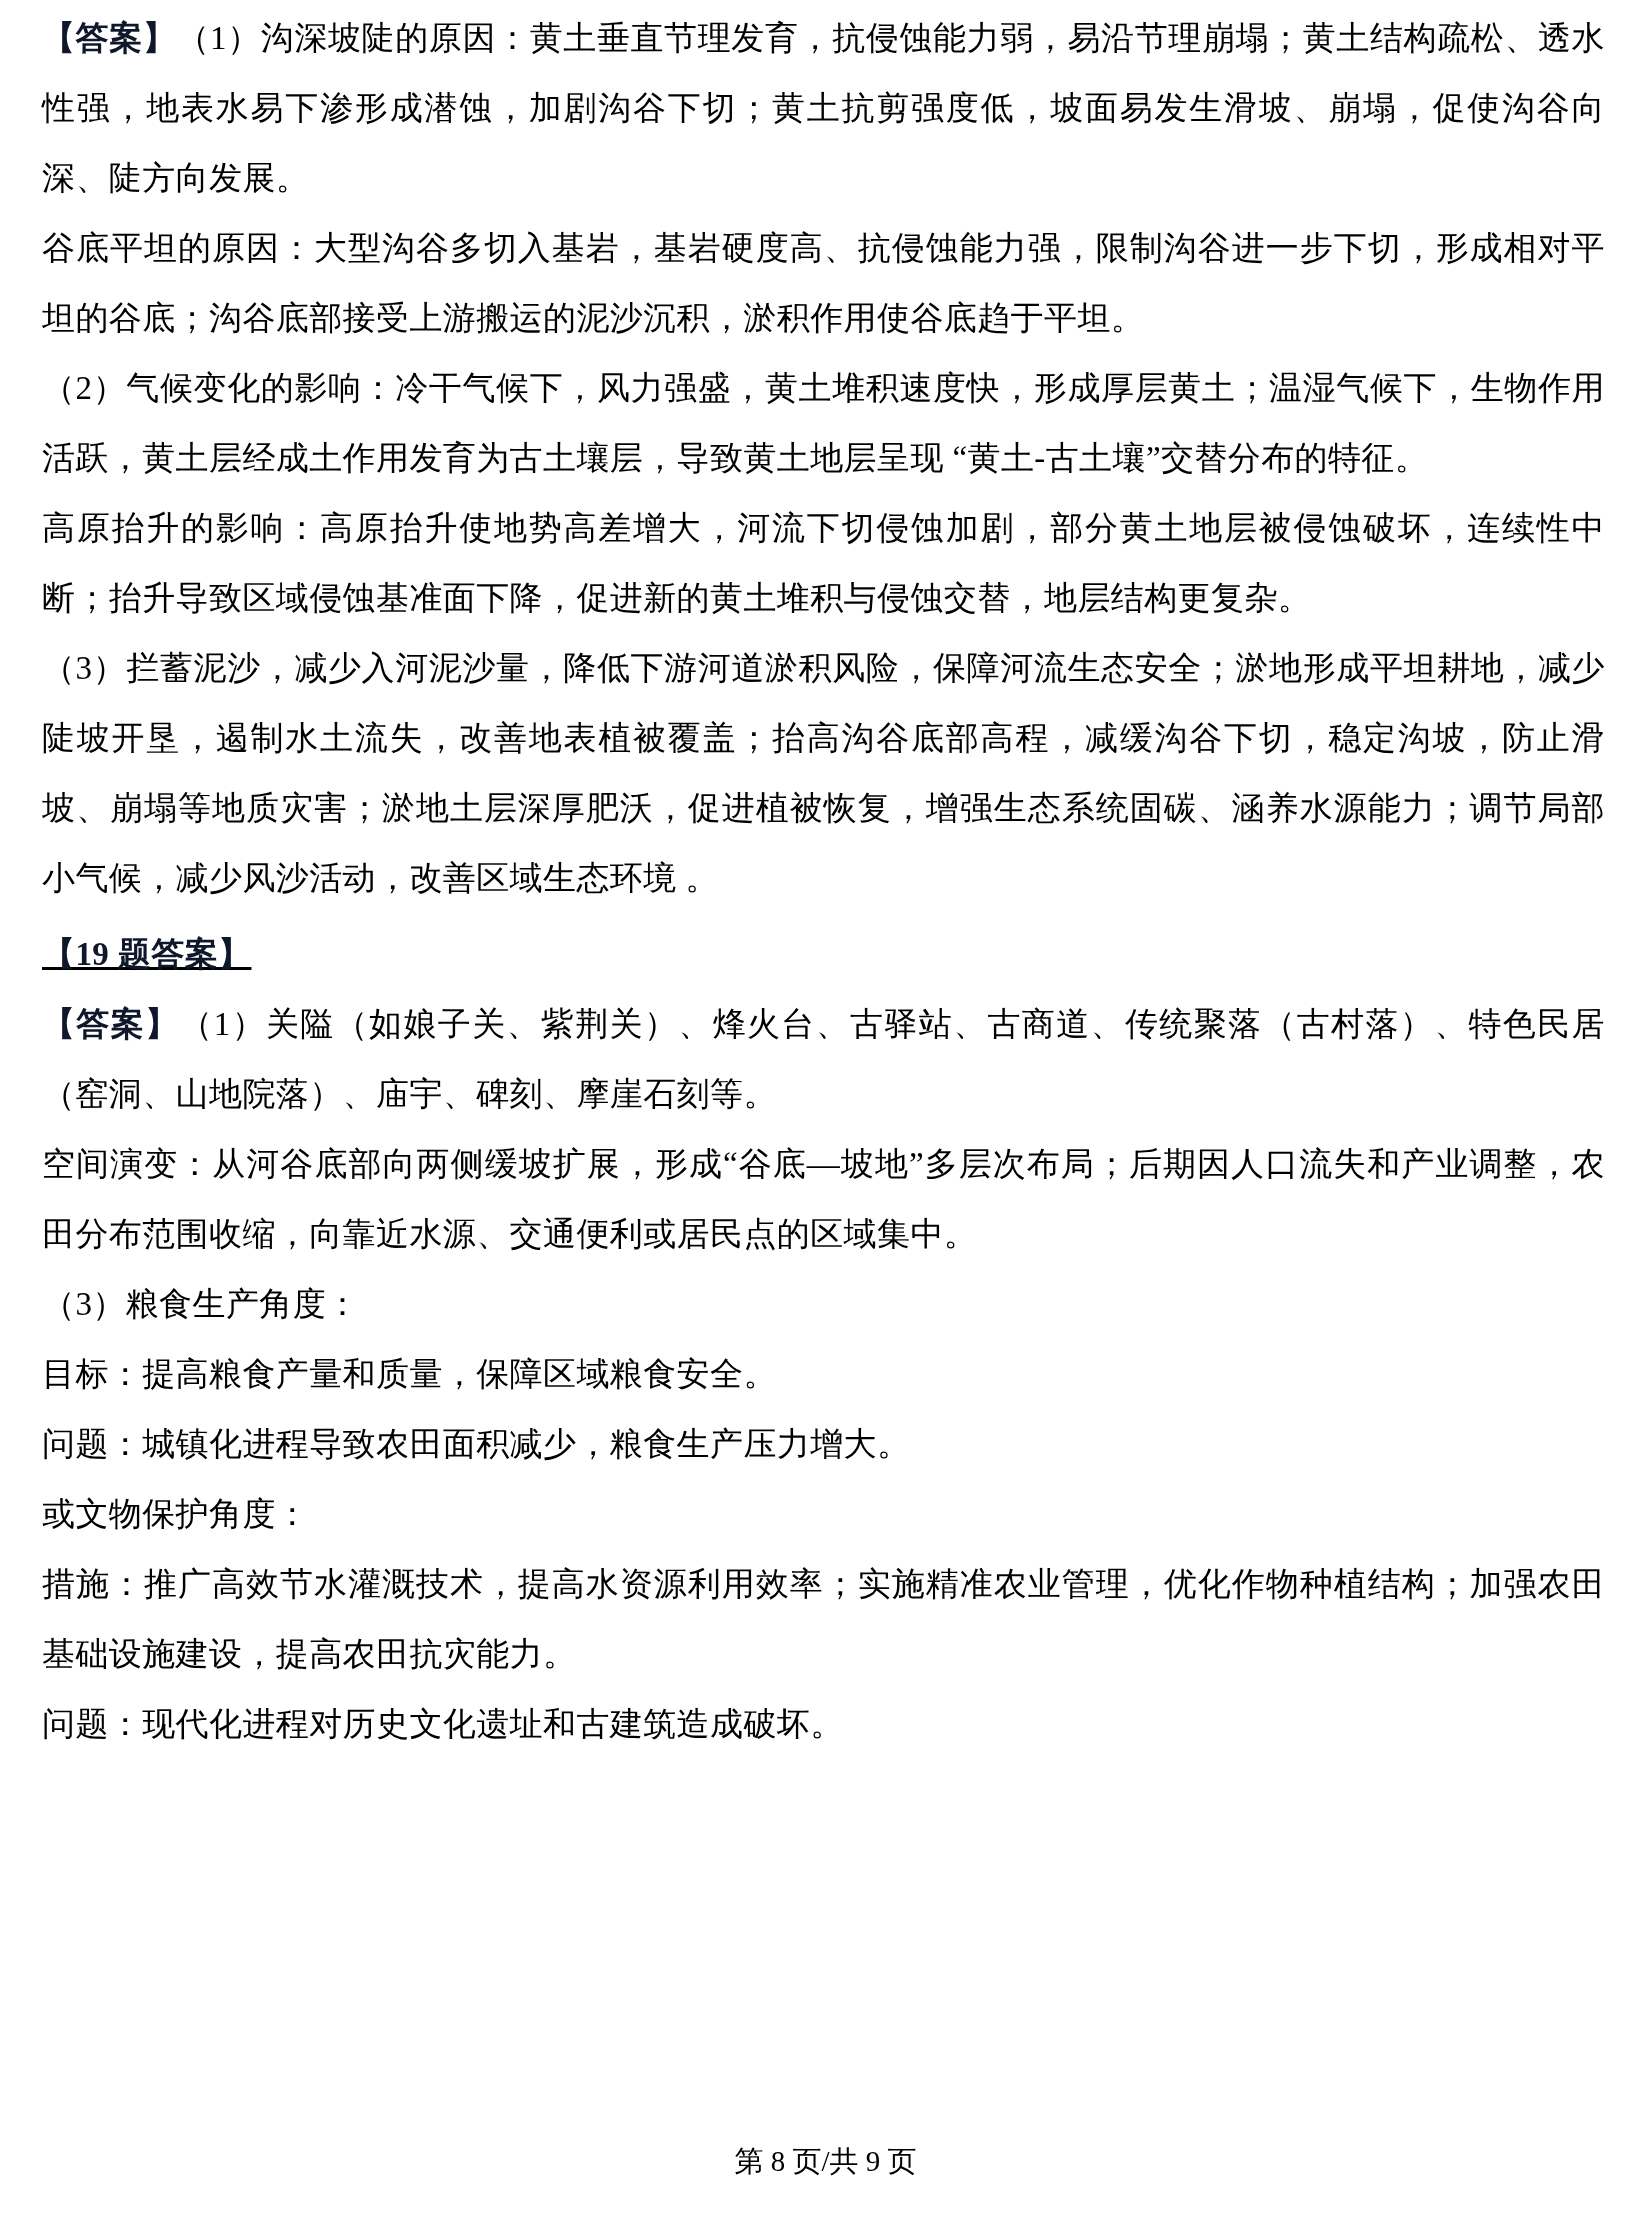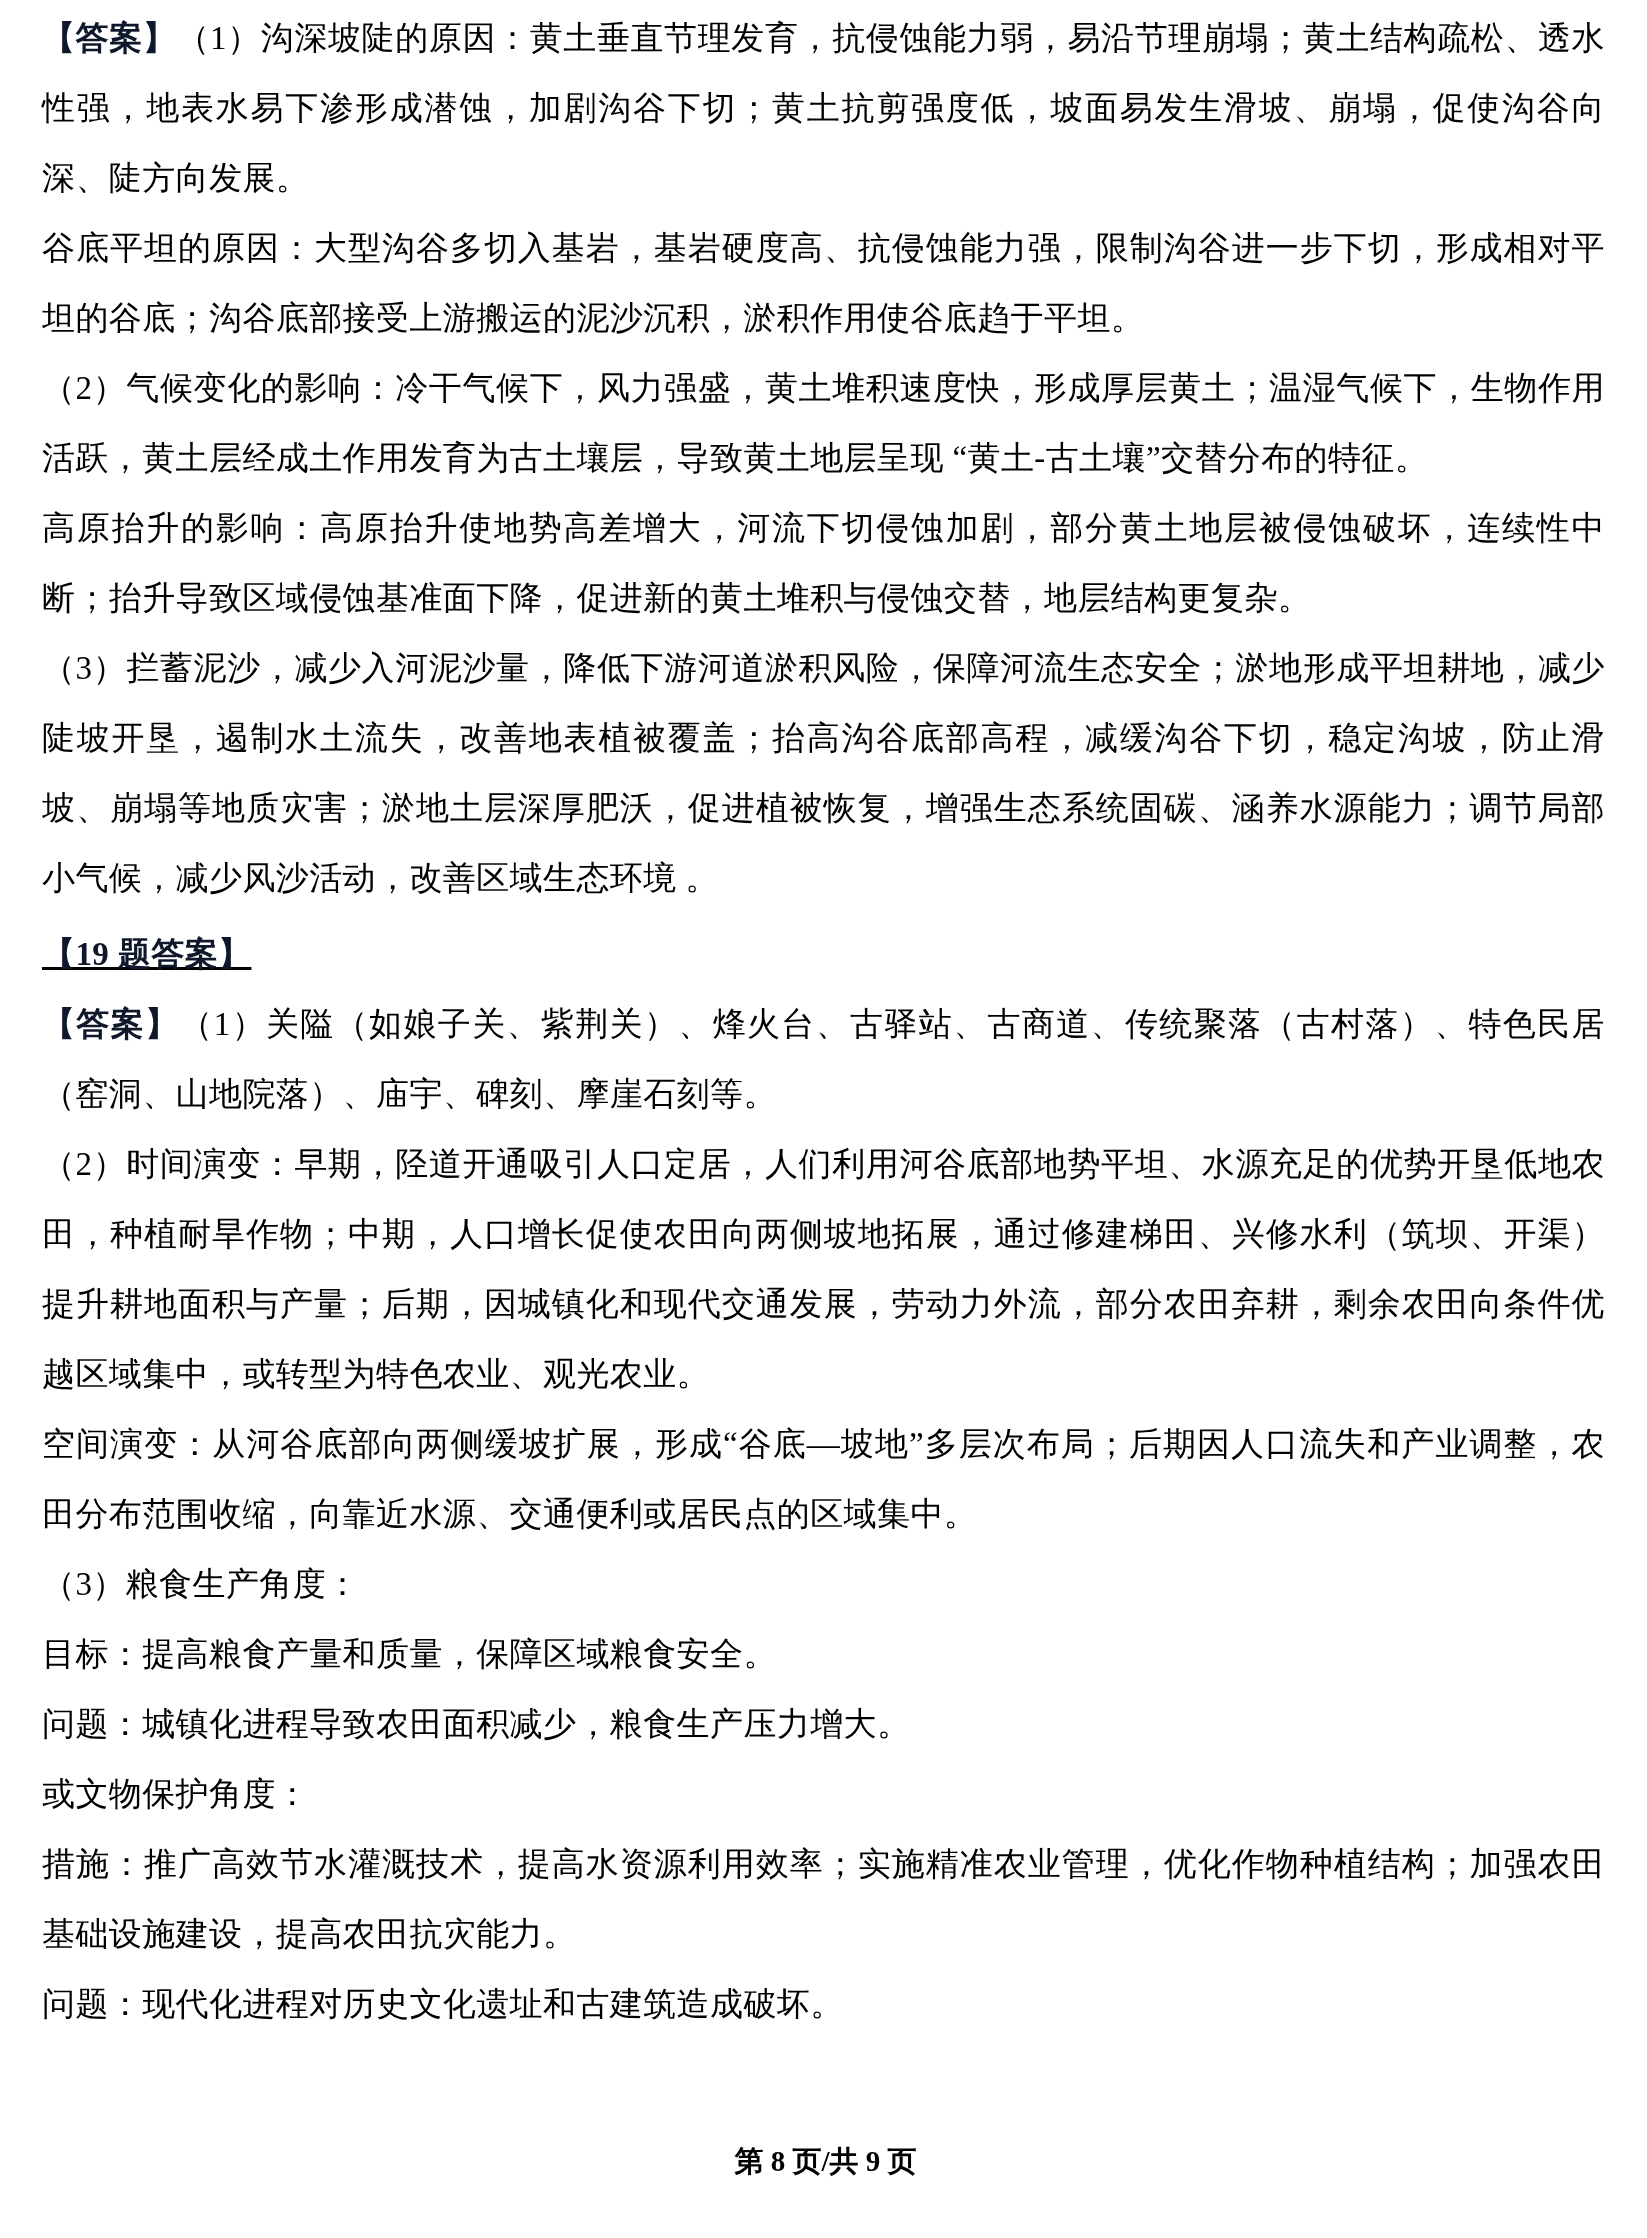--- a/index.html
+++ b/index.html
@@ -32,21 +32,20 @@
     text-decoration: underline;
   }
   .footer {
     position: absolute;
     left: 4px;
     right: 0;
     top: 2141px;
     text-align: center;
     font-size: 29px;
     line-height: 41px;
-    font-weight: bold;
   }
 </style>
 </head>
 <body>
 
 <div class="page">
 
   <p class="para"><span class="field">【答案】</span><span>（1）沟深坡陡的原因：黄土垂直节理发育，抗侵蚀能力弱，易沿节理崩塌；黄土结构疏松、透水性强，地表水易下渗形成潜蚀，加剧沟谷下切；黄土抗剪强度低，坡面易发生滑坡、崩塌，促使沟谷向深、陡方向发展。</span></p>
 
   <p class="para">谷底平坦的原因：大型沟谷多切入基岩，基岩硬度高、抗侵蚀能力强，限制沟谷进一步下切，形成相对平坦的谷底；沟谷底部接受上游搬运的泥沙沉积，淤积作用使谷底趋于平坦。</p>
@@ -54,21 +53,20 @@
   <p class="para">（2）气候变化的影响：冷干气候下，风力强盛，黄土堆积速度快，形成厚层黄土；温湿气候下，生物作用活跃，黄土层经成土作用发育为古土壤层，导致黄土地层呈现 “黄土-古土壤”交替分布的特征。</p>
 
   <p class="para">高原抬升的影响：高原抬升使地势高差增大，河流下切侵蚀加剧，部分黄土地层被侵蚀破坏，连续性中断；抬升导致区域侵蚀基准面下降，促进新的黄土堆积与侵蚀交替，地层结构更复杂。</p>
 
   <p class="para">（3）拦蓄泥沙，减少入河泥沙量，降低下游河道淤积风险，保障河流生态安全；淤地形成平坦耕地，减少陡坡开垦，遏制水土流失，改善地表植被覆盖；抬高沟谷底部高程，减缓沟谷下切，稳定沟坡，防止滑坡、崩塌等地质灾害；淤地土层深厚肥沃，促进植被恢复，增强生态系统固碳、涵养水源能力；调节局部小气候，减少风沙活动，改善区域生态环境 。</p>
 
   <p class="para heading"><span class="field">【19 题答案】</span></p>
 
   <p class="para"><span class="field">【答案】</span><span>（1）关隘（如娘子关、紫荆关）、烽火台、古驿站、古商道、传统聚落（古村落）、特色民居（窑洞、山地院落）、庙宇、碑刻、摩崖石刻等。</span></p>
 
-  <p class="para">（2）时间演变：早期，陉道开通吸引人口定居，人们利用河谷底部地势平坦、水源充足的优势开垦低地农田，种植耐旱作物；中期，人口增长促使农田向两侧坡地拓展，通过修建梯田、兴修水利（筑坝、开渠）提升耕地面积与产量；后期，因城镇化和现代交通发展，劳动力外流，部分农田弃耕，剩余农田向条件优越区域集中，或转型为特色农业、观光农业。</p>
 
   <p class="para">空间演变：从河谷底部向两侧缓坡扩展，形成“谷底—坡地”多层次布局；后期因人口流失和产业调整，农田分布范围收缩，向靠近水源、交通便利或居民点的区域集中。</p>
 
   <p class="para">（3）粮食生产角度：</p>
 
   <p class="para">目标：提高粮食产量和质量，保障区域粮食安全。</p>
 
   <p class="para">问题：城镇化进程导致农田面积减少，粮食生产压力增大。</p>
 
   <p class="para">或文物保护角度：</p>

